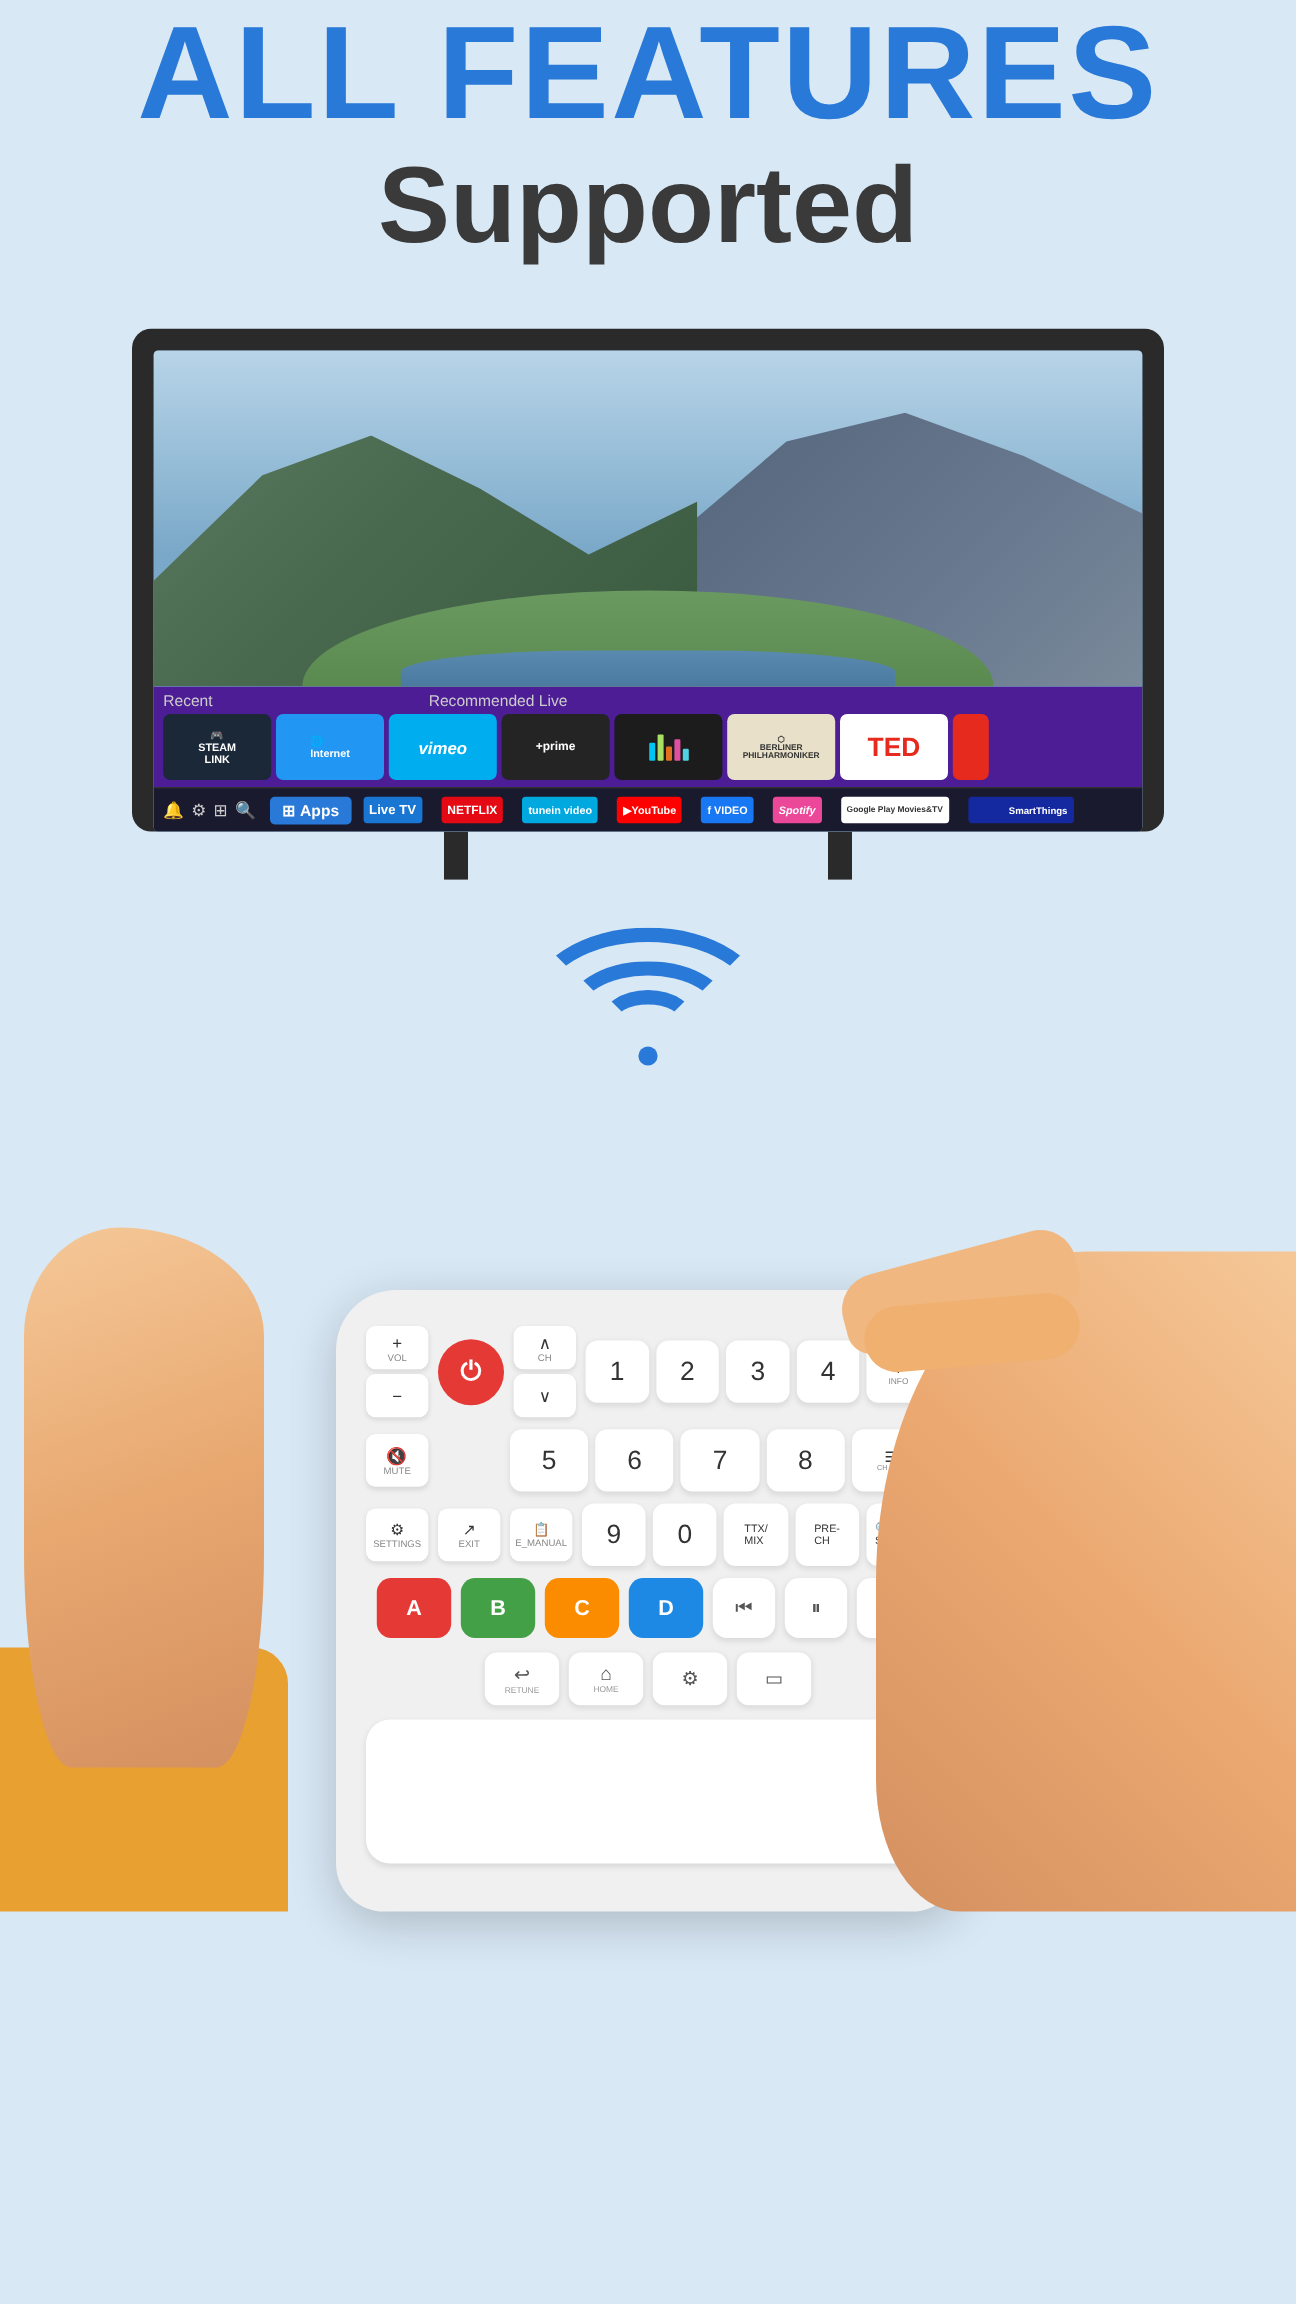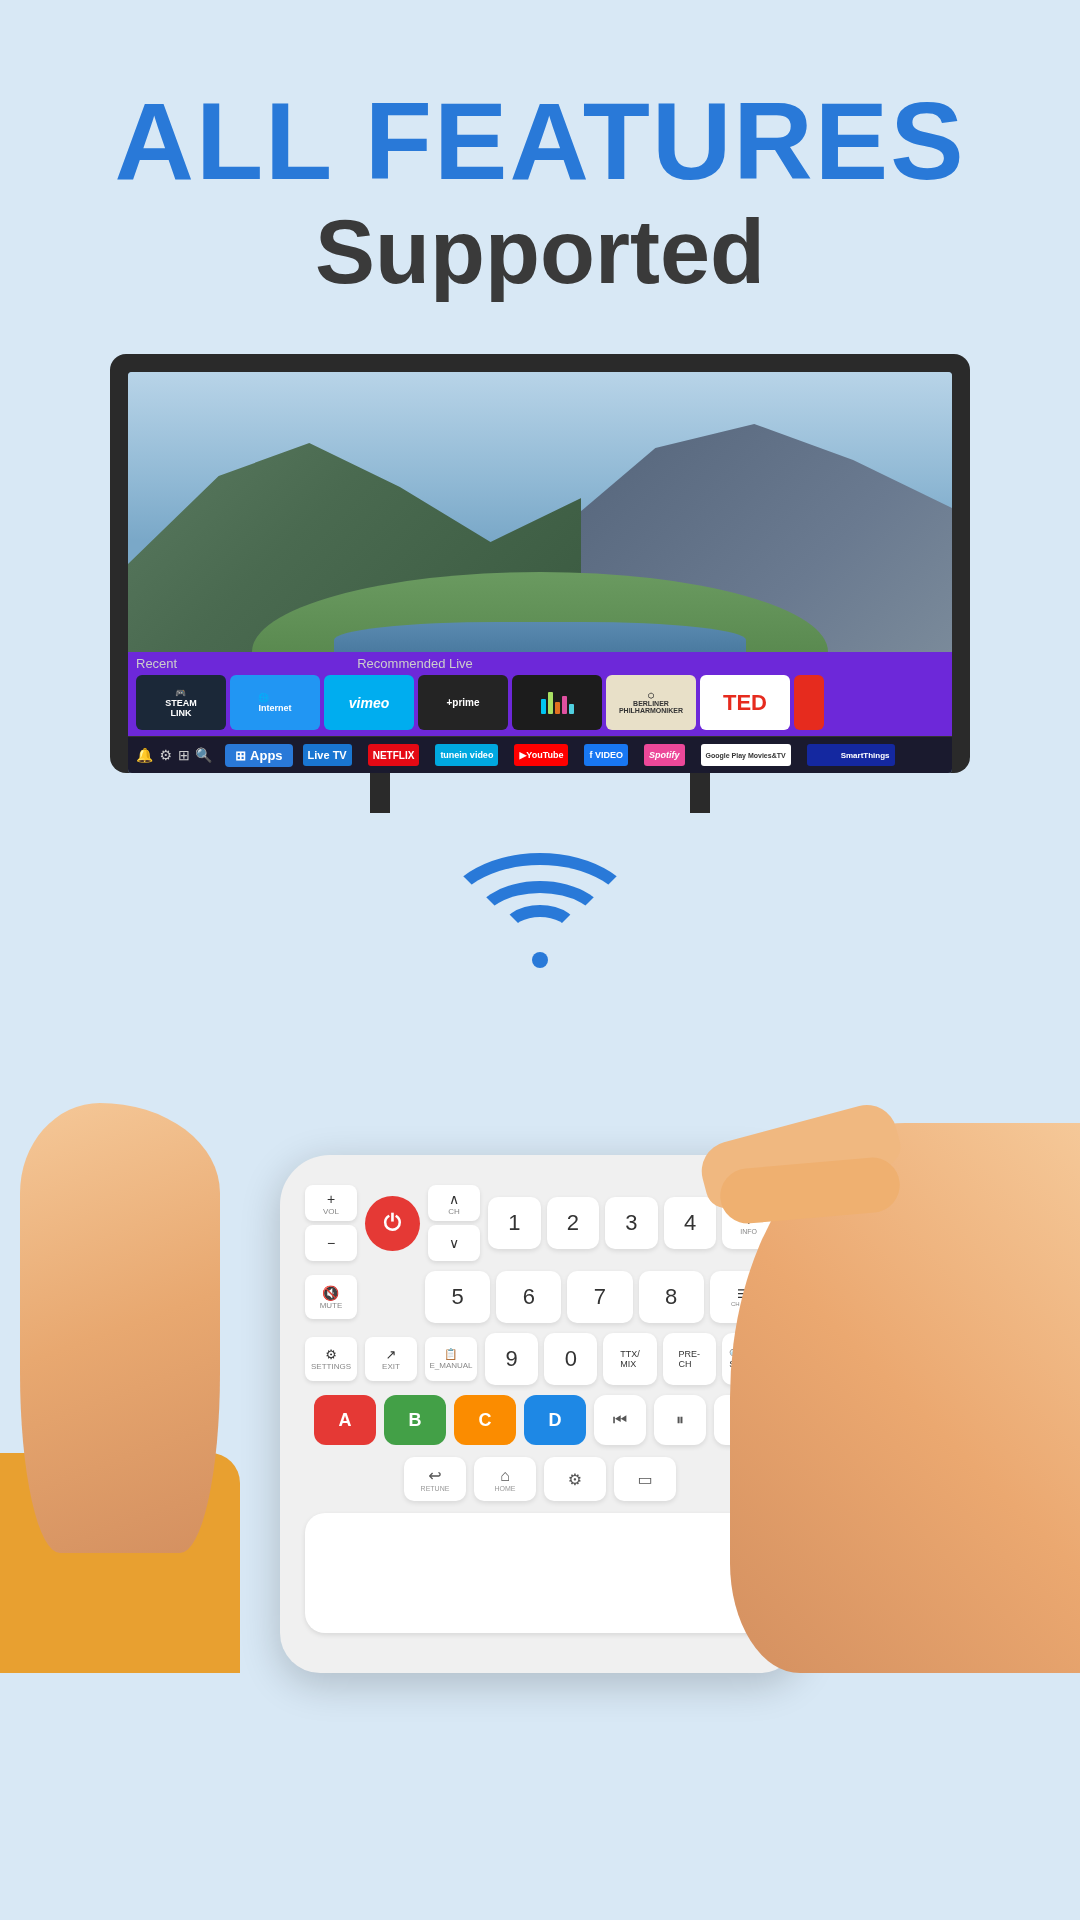--- a/index.html
+++ b/index.html
@@ -8,21 +8,20 @@
       height: 1920px;
       background: #d8e8f5;
       font-family: 'Arial', sans-serif;
       overflow: hidden;
       position: relative;
     }
 
     
     .header {
       text-align: center;
-      padding-top: 80px;
     }
     .header-title {
       font-size: 110px;
       font-weight: 900;
       color: #2979d8;
       letter-spacing: 2px;
       line-height: 1.1;
     }
     .header-subtitle {
       font-size: 90px;
@@ -91,21 +90,21 @@
       bottom: 0;
       left: 25%;
       width: 50%;
       height: 30px;
       background: linear-gradient(to bottom, #5a8ab0, #4a7aa0);
       border-radius: 40% 40% 0 0 / 60% 60% 0 0;
     }
 
     
     .tv-apps-section {
-      background: #6d28d9;
+      background: #4c1d95;
       padding: 4px 8px 6px 8px;
     }
     .tv-section-labels {
       display: flex;
       gap: 180px;
       margin-bottom: 4px;
     }
     .tv-section-label {
       color: #ccc;
       font-size: 13px;

